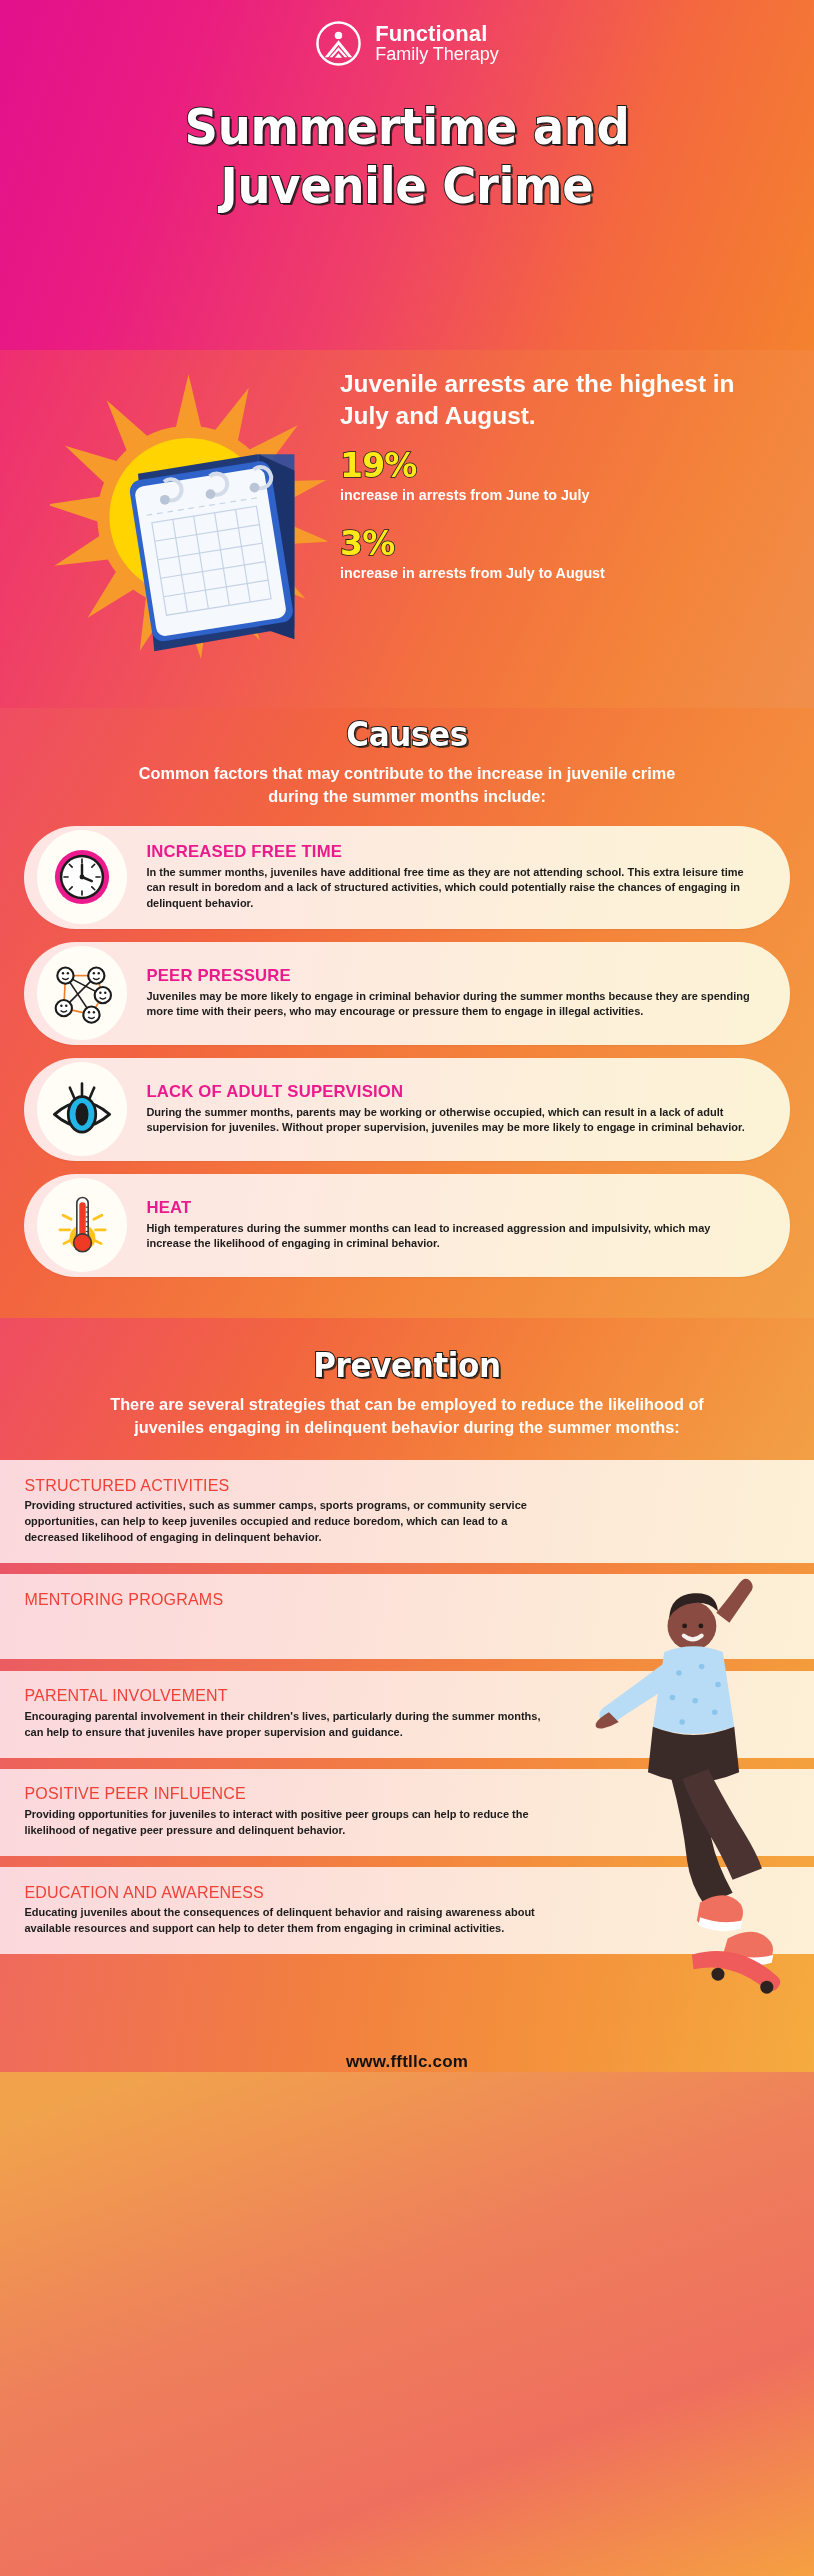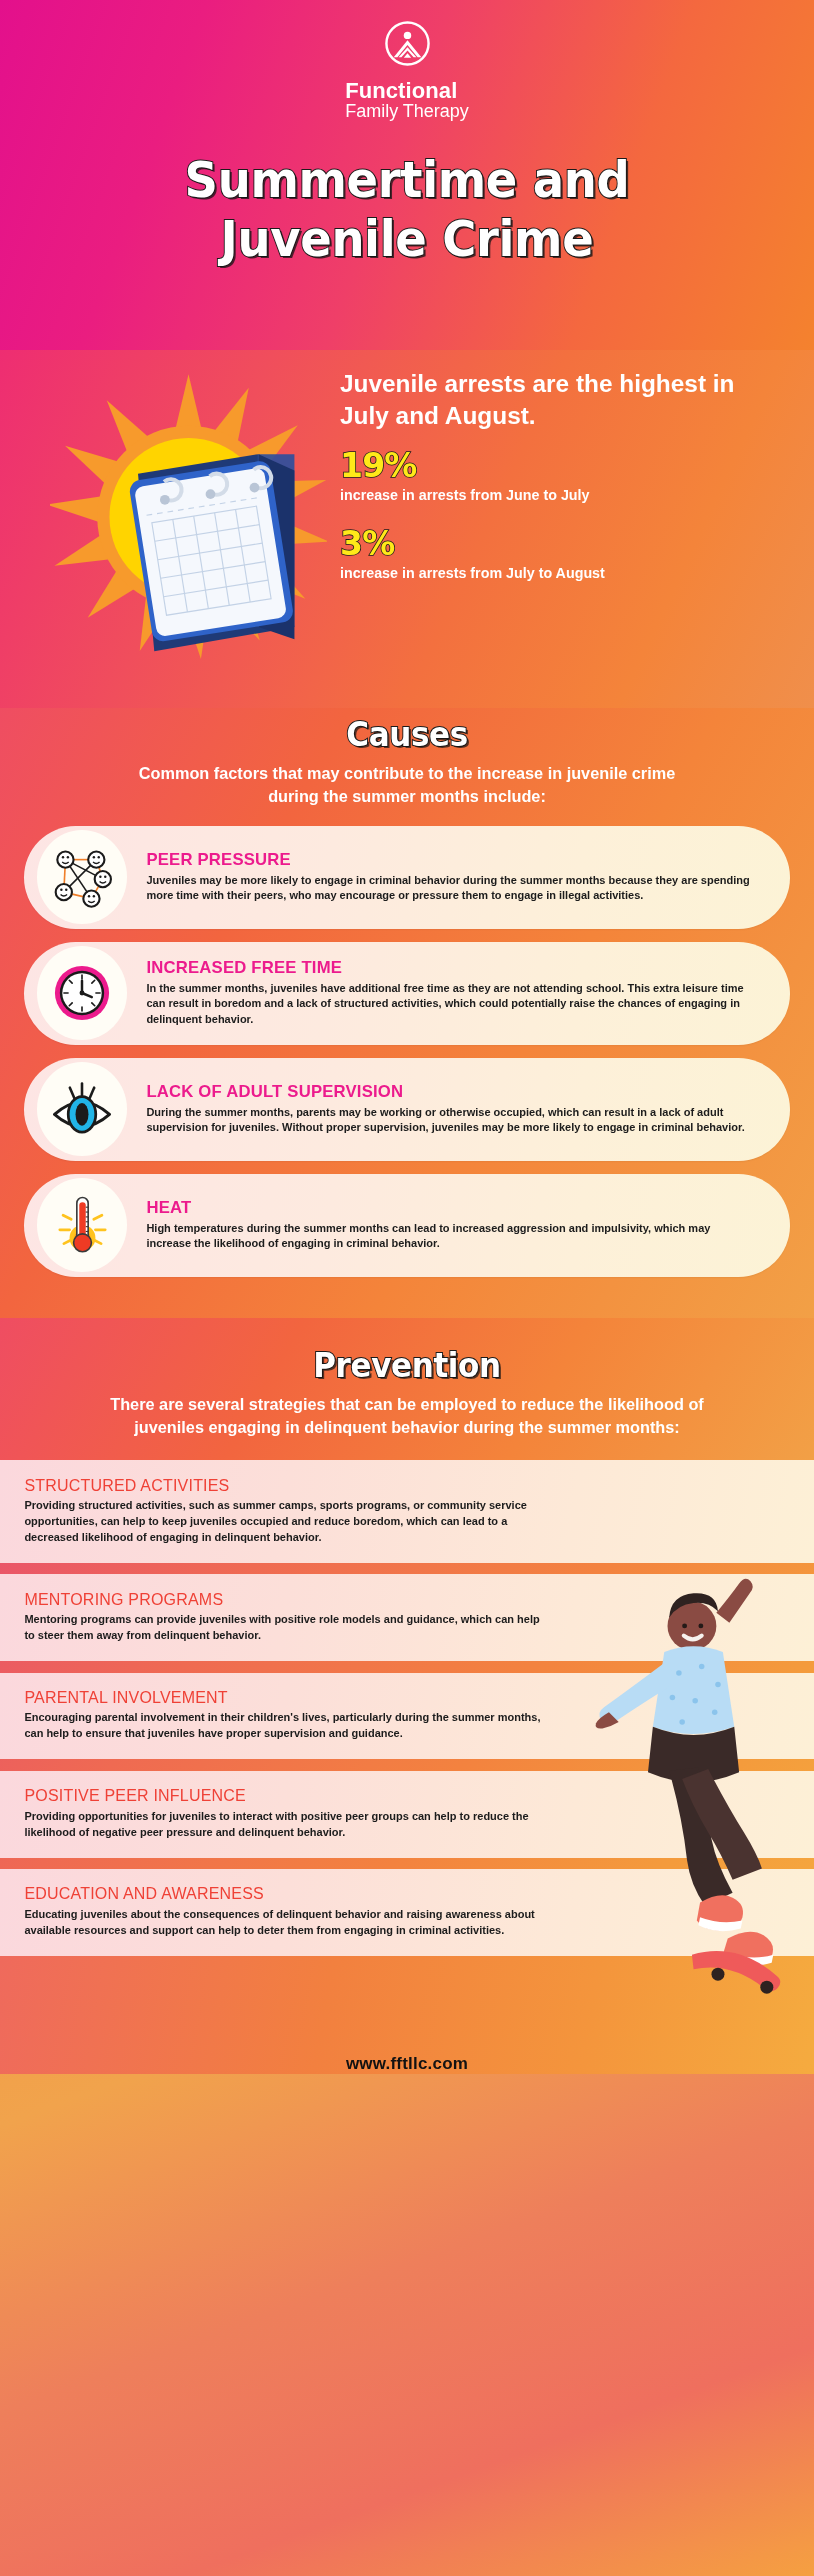--- a/index.html
+++ b/index.html
@@ -32,21 +32,20 @@
     position: relative;
     padding-top: 19.5px;
     background: linear-gradient(110deg,#e3108c 0%, #ea1d80 22%, #ef3f68 48%, #f4683f 74%, #f4822e 100%);
     height: 350px;
   }
   .logo-row {
     display: flex;
     align-items: center;
     justify-content: center;
     gap: 13px;
-    flex-direction: column;
   }
   .logo-mark { width: 47px; height: 47px; flex: 0 0 auto; }
   .logo-text { color:#fff; line-height: 1.0; }
   .logo-text .l1 { font-size: 22px; font-weight: 700; letter-spacing: 0.1px; }
   .logo-text .l2 { font-size: 18px; font-weight: 400; margin-top: 19px; }
 
   .title {
     margin-top: 31px;
     text-align: center;
     color: #fff;
@@ -332,73 +331,20 @@
   </div>
 
   <div class="causes">
     <div class="section-title">Causes</div>
     <div class="section-sub">Common factors that may contribute to the increase in juvenile crime during the summer months include:</div>
 
     <div class="cards">
 
       <div class="card">
         <span class="card-icon">
-          <svg width="67" height="65" viewBox="0 0 82 80">
-            <g stroke="#f07f2a" stroke-width="2" fill="none">
-              <line x1="20" y1="18" x2="58" y2="18"></line>
-              <line x1="20" y1="18" x2="18" y2="58"></line>
-              <line x1="58" y1="18" x2="66" y2="42"></line>
-              <line x1="18" y1="58" x2="52" y2="66"></line>
-              <line x1="66" y1="42" x2="52" y2="66"></line>
-            </g>
-            <g stroke="#1b1b1b" stroke-width="2" fill="none">
-              <line x1="20" y1="18" x2="66" y2="42"></line>
-              <line x1="58" y1="18" x2="18" y2="58"></line>
-              <line x1="20" y1="18" x2="52" y2="66"></line>
-            </g>
-            <g>
-              <circle cx="20" cy="18" r="10" fill="#fff" stroke="#1b1b1b" stroke-width="2.6"></circle>
-              <circle cx="17" cy="15" r="1.5" fill="#1b1b1b"></circle>
-                <circle cx="23" cy="15" r="1.5" fill="#1b1b1b"></circle>
-              <path d="M16 21 q4 3.5 8 0" stroke="#1b1b1b" stroke-width="1.8" fill="none"></path>
-            </g>
-            <g>
-              <circle cx="58" cy="18" r="10" fill="#fff" stroke="#1b1b1b" stroke-width="2.6"></circle>
-              <circle cx="55" cy="15" r="1.5" fill="#1b1b1b"></circle>
-                <circle cx="61" cy="15" r="1.5" fill="#1b1b1b"></circle>
-              <path d="M54 21 q4 3.5 8 0" stroke="#1b1b1b" stroke-width="1.8" fill="none"></path>
-            </g>
-            <g>
-              <circle cx="66" cy="42" r="10" fill="#fff" stroke="#1b1b1b" stroke-width="2.6"></circle>
-              <circle cx="63" cy="39" r="1.5" fill="#1b1b1b"></circle>
-                <circle cx="69" cy="39" r="1.5" fill="#1b1b1b"></circle>
-              <path d="M62 45 q4 3.5 8 0" stroke="#1b1b1b" stroke-width="1.8" fill="none"></path>
-            </g>
-            <g>
-              <circle cx="18" cy="58" r="10" fill="#fff" stroke="#1b1b1b" stroke-width="2.6"></circle>
-              <circle cx="15" cy="55" r="1.5" fill="#1b1b1b"></circle>
-                <circle cx="21" cy="55" r="1.5" fill="#1b1b1b"></circle>
-              <path d="M14 61 q4 3.5 8 0" stroke="#1b1b1b" stroke-width="1.8" fill="none"></path>
-            </g>
-            <g>
-              <circle cx="52" cy="66" r="10" fill="#fff" stroke="#1b1b1b" stroke-width="2.6"></circle>
-              <circle cx="49" cy="63" r="1.5" fill="#1b1b1b"></circle>
-                <circle cx="55" cy="63" r="1.5" fill="#1b1b1b"></circle>
-              <path d="M48 69 q4 3.5 8 0" stroke="#1b1b1b" stroke-width="1.8" fill="none"></path>
-            </g>
-          </svg>
-        </span>
-        <div>
-          <div class="card-title">PEER PRESSURE</div>
-          <div class="card-body">Juveniles may be more likely to engage in criminal behavior during the summer months because they are spending more time with their peers, who may encourage or pressure them to engage in illegal activities.</div>
-        </div>
-      </div>
-
-      <div class="card">
-        <span class="card-icon">
           <svg width="64" height="64" viewBox="0 0 78 78">
             <circle cx="39" cy="39" r="33" fill="#ec1b8d"></circle>
             <circle cx="39" cy="39" r="27" fill="#1b1b1b"></circle>
             <circle cx="39" cy="39" r="24" fill="#ffffff"></circle>
             <g stroke="#1b1b1b" stroke-width="2" stroke-linecap="round">
               <line x1="39" y1="17" x2="39" y2="22"></line>
               <line x1="39" y1="56" x2="39" y2="61"></line>
               <line x1="17" y1="39" x2="22" y2="39"></line>
               <line x1="56" y1="39" x2="61" y2="39"></line>
               <line x1="23.5" y1="23.5" x2="27" y2="27"></line>
@@ -412,20 +358,73 @@
           </svg>
         </span>
         <div>
           <div class="card-title">INCREASED FREE TIME</div>
           <div class="card-body">In the summer months, juveniles have additional free time as they are not attending school. This extra leisure time can result in boredom and a lack of structured activities, which could potentially raise the chances of engaging in delinquent behavior.</div>
         </div>
       </div>
 
       <div class="card">
         <span class="card-icon">
+          <svg width="67" height="65" viewBox="0 0 82 80">
+            <g stroke="#f07f2a" stroke-width="2" fill="none">
+              <line x1="20" y1="18" x2="58" y2="18"></line>
+              <line x1="20" y1="18" x2="18" y2="58"></line>
+              <line x1="58" y1="18" x2="66" y2="42"></line>
+              <line x1="18" y1="58" x2="52" y2="66"></line>
+              <line x1="66" y1="42" x2="52" y2="66"></line>
+            </g>
+            <g stroke="#1b1b1b" stroke-width="2" fill="none">
+              <line x1="20" y1="18" x2="66" y2="42"></line>
+              <line x1="58" y1="18" x2="18" y2="58"></line>
+              <line x1="20" y1="18" x2="52" y2="66"></line>
+            </g>
+            <g>
+              <circle cx="20" cy="18" r="10" fill="#fff" stroke="#1b1b1b" stroke-width="2.6"></circle>
+              <circle cx="17" cy="15" r="1.5" fill="#1b1b1b"></circle>
+                <circle cx="23" cy="15" r="1.5" fill="#1b1b1b"></circle>
+              <path d="M16 21 q4 3.5 8 0" stroke="#1b1b1b" stroke-width="1.8" fill="none"></path>
+            </g>
+            <g>
+              <circle cx="58" cy="18" r="10" fill="#fff" stroke="#1b1b1b" stroke-width="2.6"></circle>
+              <circle cx="55" cy="15" r="1.5" fill="#1b1b1b"></circle>
+                <circle cx="61" cy="15" r="1.5" fill="#1b1b1b"></circle>
+              <path d="M54 21 q4 3.5 8 0" stroke="#1b1b1b" stroke-width="1.8" fill="none"></path>
+            </g>
+            <g>
+              <circle cx="66" cy="42" r="10" fill="#fff" stroke="#1b1b1b" stroke-width="2.6"></circle>
+              <circle cx="63" cy="39" r="1.5" fill="#1b1b1b"></circle>
+                <circle cx="69" cy="39" r="1.5" fill="#1b1b1b"></circle>
+              <path d="M62 45 q4 3.5 8 0" stroke="#1b1b1b" stroke-width="1.8" fill="none"></path>
+            </g>
+            <g>
+              <circle cx="18" cy="58" r="10" fill="#fff" stroke="#1b1b1b" stroke-width="2.6"></circle>
+              <circle cx="15" cy="55" r="1.5" fill="#1b1b1b"></circle>
+                <circle cx="21" cy="55" r="1.5" fill="#1b1b1b"></circle>
+              <path d="M14 61 q4 3.5 8 0" stroke="#1b1b1b" stroke-width="1.8" fill="none"></path>
+            </g>
+            <g>
+              <circle cx="52" cy="66" r="10" fill="#fff" stroke="#1b1b1b" stroke-width="2.6"></circle>
+              <circle cx="49" cy="63" r="1.5" fill="#1b1b1b"></circle>
+                <circle cx="55" cy="63" r="1.5" fill="#1b1b1b"></circle>
+              <path d="M48 69 q4 3.5 8 0" stroke="#1b1b1b" stroke-width="1.8" fill="none"></path>
+            </g>
+          </svg>
+        </span>
+        <div>
+          <div class="card-title">PEER PRESSURE</div>
+          <div class="card-body">Juveniles may be more likely to engage in criminal behavior during the summer months because they are spending more time with their peers, who may encourage or pressure them to engage in illegal activities.</div>
+        </div>
+      </div>
+
+      <div class="card">
+        <span class="card-icon">
           <svg width="68" height="59" viewBox="0 0 84 72">
             <g stroke="#1b1b1b" stroke-width="3.2" stroke-linecap="round" fill="none">
               <line x1="42" y1="4" x2="42" y2="20"></line>
               <line x1="27" y1="9" x2="33" y2="23"></line>
               <line x1="57" y1="9" x2="51" y2="23"></line>
             </g>
             <path d="M8 42 q34 -30 68 0 q-34 30 -68 0 Z" fill="#ffffff" stroke="#1b1b1b" stroke-width="3.6" stroke-linejoin="round"></path>
             <ellipse cx="42" cy="42" rx="17" ry="22" fill="#21b5e8" stroke="#1b1b1b" stroke-width="3.4"></ellipse>
             <ellipse cx="42" cy="42" rx="8" ry="14" fill="#1b1b1b"></ellipse>
           </svg>
@@ -526,21 +525,20 @@
       </svg>
     </span>
 
     <div class="prow">
       <div class="prow-title">STRUCTURED ACTIVITIES</div>
       <div class="prow-body">Providing structured activities, such as summer camps, sports programs, or community service opportunities, can help to keep juveniles occupied and reduce boredom, which can lead to a decreased likelihood of engaging in delinquent behavior.</div>
     </div>
 
     <div class="prow">
       <div class="prow-title">MENTORING PROGRAMS</div>
-      <div class="prow-body">Mentoring programs can provide juveniles with positive role models and guidance, which can help to steer them away from delinquent behavior.</div>
     </div>
 
     <div class="prow">
       <div class="prow-title">PARENTAL INVOLVEMENT</div>
       <div class="prow-body">Encouraging parental involvement in their children's lives, particularly during the summer months, can help to ensure that juveniles have proper supervision and guidance.</div>
     </div>
 
     <div class="prow">
       <div class="prow-title">POSITIVE PEER INFLUENCE</div>
       <div class="prow-body">Providing opportunities for juveniles to interact with positive peer groups can help to reduce the likelihood of negative peer pressure and delinquent behavior.</div>

